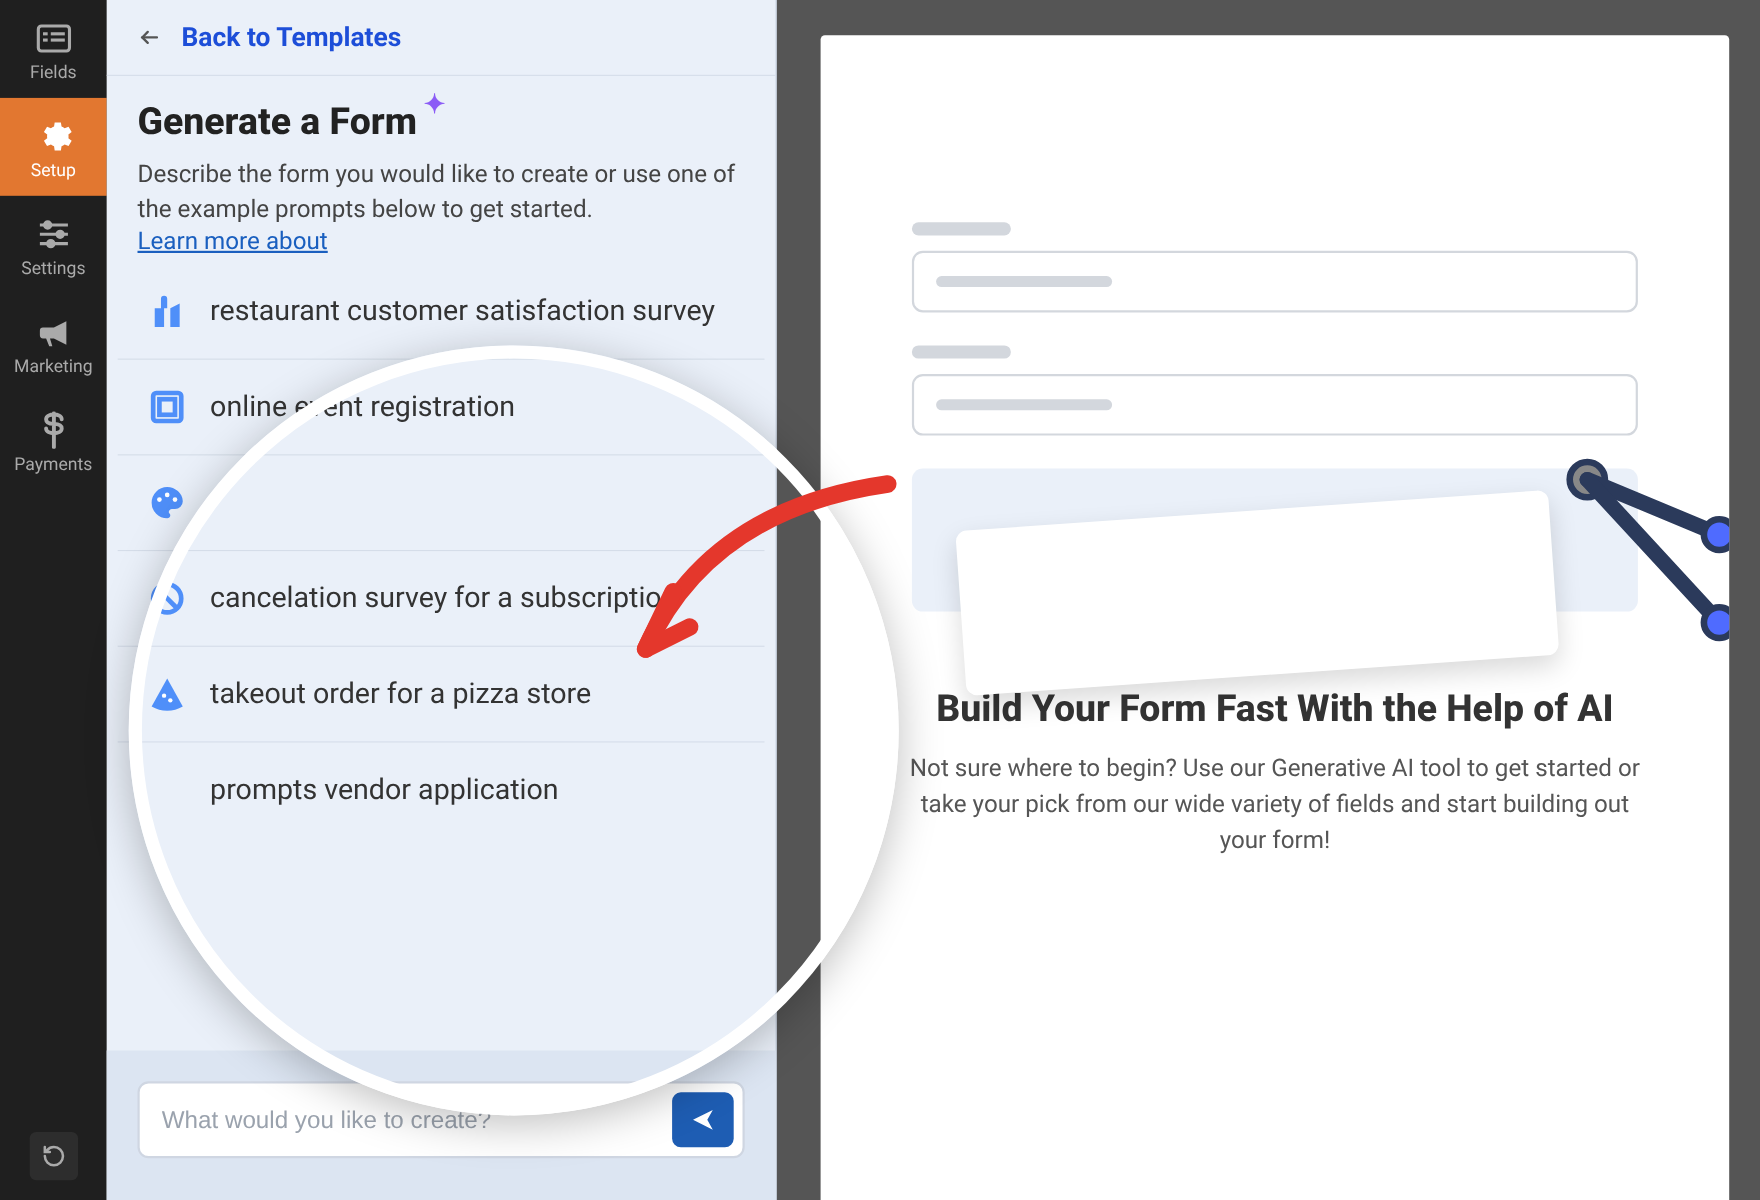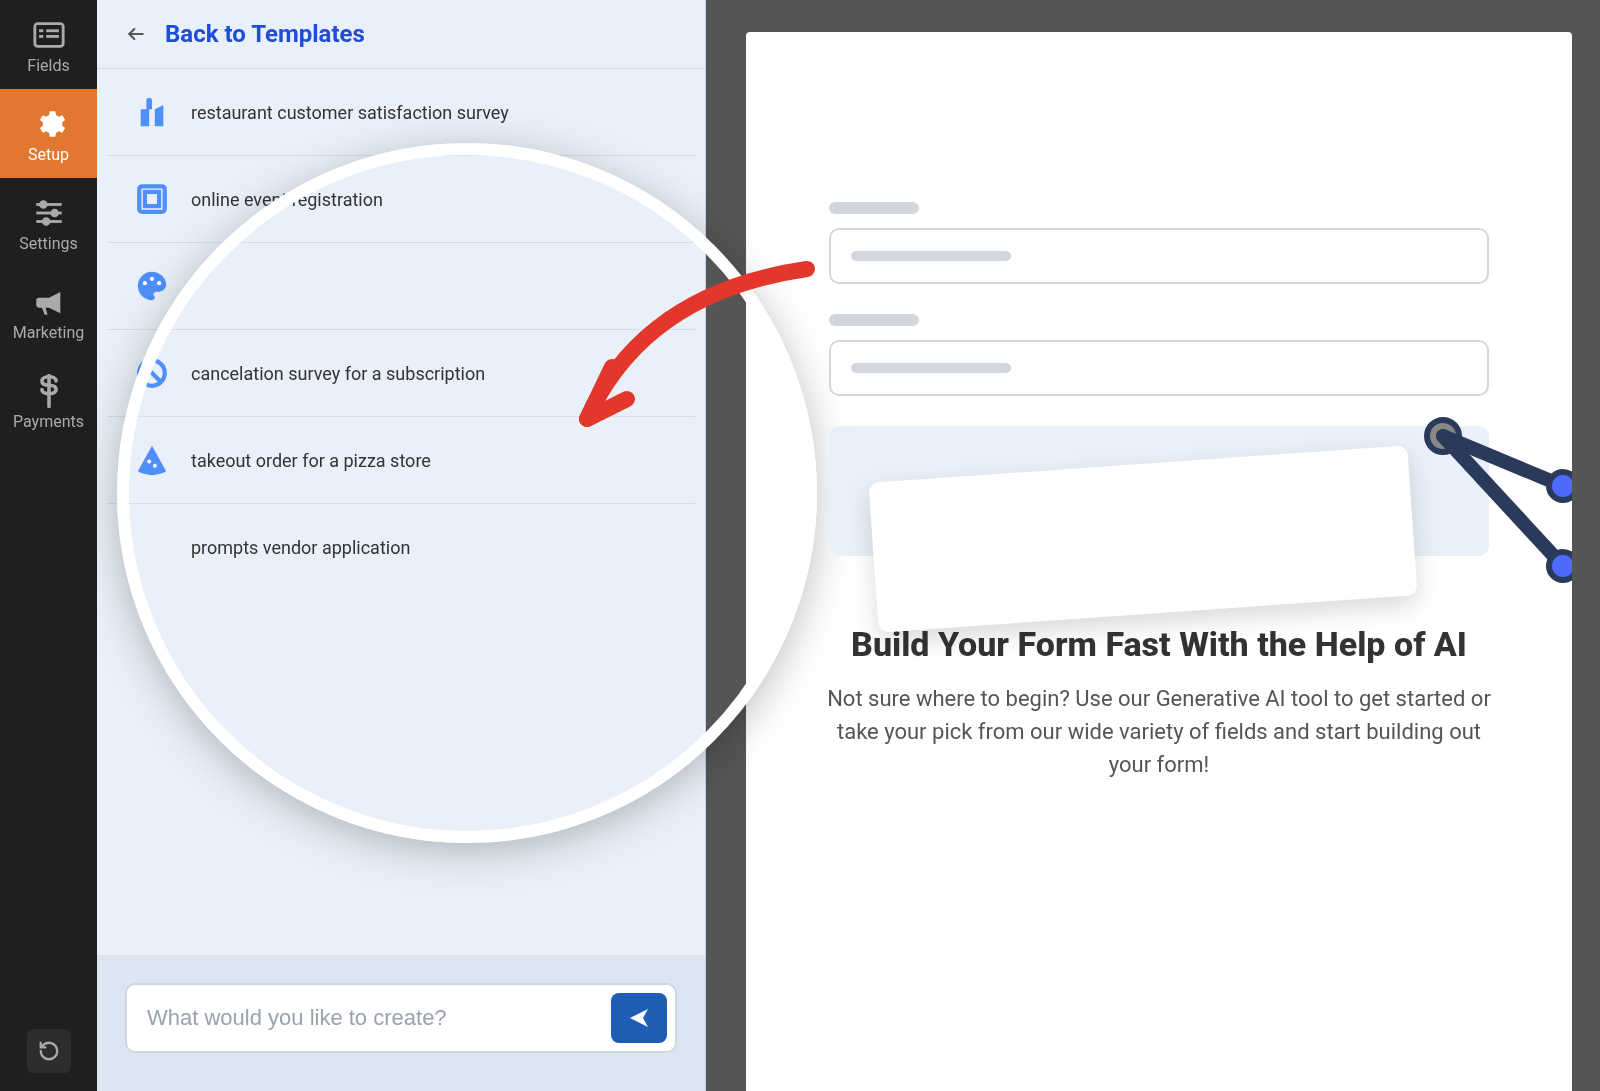--- a/index.html
+++ b/index.html
@@ -26,21 +26,21 @@
   }
   .panel-back { display: flex; align-items: center; gap: 18px; padding: 20px 28px; font-size: 24px; font-weight: 700; color: #1d4ed8; border-bottom: 1px solid #d5dde9; cursor:pointer; }
   .panel-back svg { width: 22px; height: 20px; }
   .panel-head { padding: 22px 28px 8px; }
   .panel-head h1 { font-size: 34px; font-weight: 800; color: #222; display:flex; align-items:flex-start; gap:6px; }
   .panel-head .desc { margin-top: 12px; font-size: 22px; line-height: 1.45; color: #444; }
   .panel-head a { color: #1a5fbf; text-decoration: underline; font-size: 22px; }
   .sparkle { color: #8b5cf6; font-size:24px; position:relative; top:-10px; }
 
   .prompt-list { flex:1; padding: 0 10px 10px; position:relative; }
-  .prompt-row { display:flex; align-items:center; gap:22px; padding: 26px 28px; font-size: 18px; color:#333; border-top:1px solid #d5dde9; cursor:pointer; }
+  .prompt-row { display:flex; align-items:center; gap:22px; padding: 26px 28px; font-size: 26px; color:#333; border-top:1px solid #d5dde9; cursor:pointer; }
   .prompt-row:first-child { border-top:none; }
   .prompt-row .pi { width:34px; height:34px; color:#4f8ff9; flex:0 0 34px; display:flex; align-items:center; justify-content:center; }
   .prompt-row:last-child .pi-shape { opacity:0; } 
 
   .panel-footer { background:#dce5f2; padding: 28px 28px 38px; }
   .prompt-input { display:flex; align-items:center; background:#fff; border:2px solid #cfd6e2; border-radius:10px; padding:8px 8px 8px 20px; }
   .prompt-input input { flex:1; border:none; outline:none; font-size:22px; color:#701a75; background:transparent; }
   .prompt-input input::placeholder { color:#9aa2ad; }
   .prompt-send { width:56px; height:50px; background:#1e5db3; border-radius:8px; display:flex; align-items:center; justify-content:center; color:#fff; cursor:pointer; }
 
@@ -137,20 +137,28 @@
 
 <section class="panel">
   <div class="panel-back">
     <svg viewBox="0 0 24 24" fill="none" stroke="#555" stroke-width="2.5" stroke-linecap="round">
         <line x1="20" y1="12" x2="4" y2="12"></line>
         <polyline points="10 18 4 12 10 6"></polyline>
       </svg>
     <span>Back to Templates</span>
   </div>
 
+  <div class="panel-head">
+    <h1>
+      <span>Generate a Form</span>
+      <span class="sparkle">✦</span>
+    </h1>
+    <p class="desc">Describe the form you would like to create or use one of the example prompts below to get started.</p>
+    <a href="#">Learn more about</a>
+  </div>
 
   <div class="prompt-list">
     <div class="prompt-row">
       <span class="pi">
           <svg class="pi-shape" viewBox="0 0 24 24" fill="currentColor">
             <path d="M4 10h6v12H4zM8 10V4a2 2 0 012-2h0a2 2 0 012 2v6M14 22V10l6-3v15"></path>
           </svg>
         </span>
       <span>restaurant customer satisfaction survey</span>
     </div>

